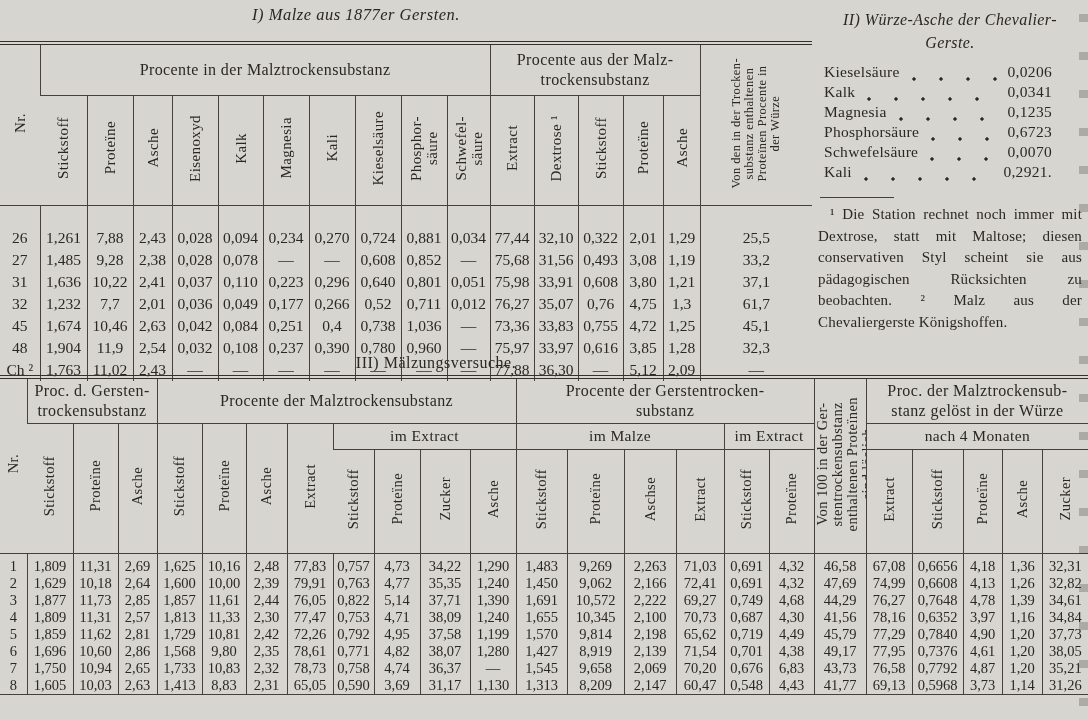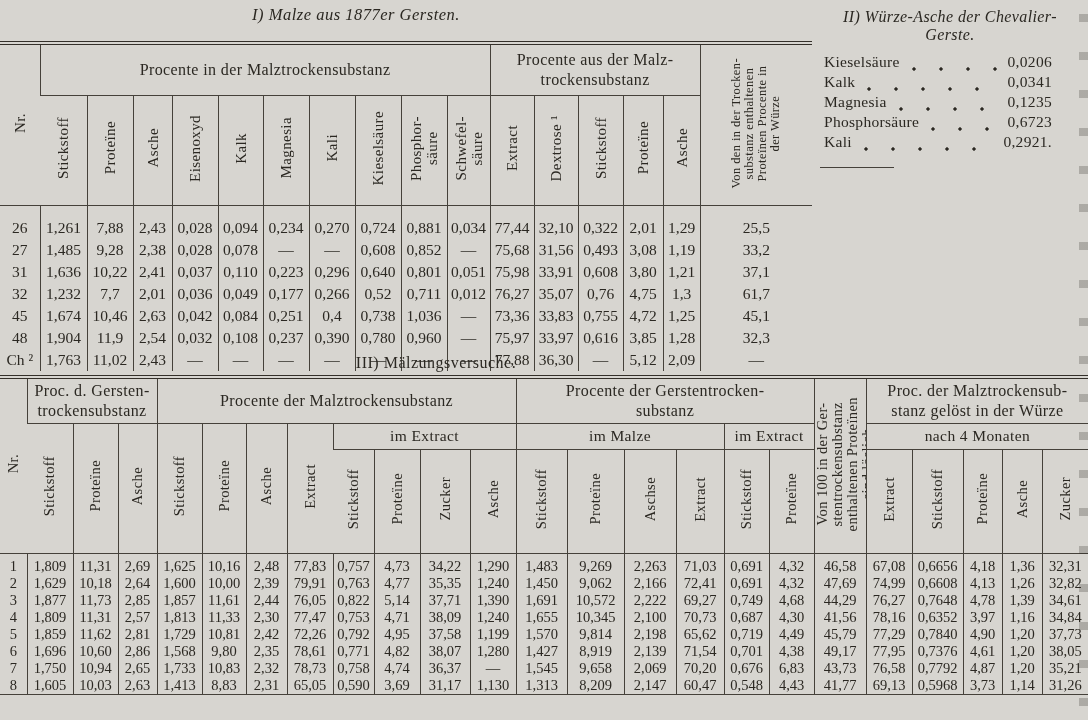--- a/index.html
+++ b/index.html
@@ -35,25 +35,25 @@
   #t1wrap{position:absolute;left:0;top:5px;width:812px;}
   .tbl-title{
     font-style:italic;font-size:16.5px;letter-spacing:.5px;
     text-align:center;margin-bottom:16px;
   }
   #t1-title{padding-right:100px;}
   #t1{width:812px;border-top:4px double #34302a;}
   #t1 thead tr.r1{height:52px;}
   #t1 thead tr.r2{height:110px;}
   #t1 tbody td{height:22px;font-size:15.5px;}
-  #t1 tbody tr:first-child td{padding-top:11px;}
+  #t1 tbody tr:first-child td{padding-top:21px;}
   
   #sec2{position:absolute;left:818px;top:8px;width:264px;}
   #sec2-title{
-    font-style:italic;font-size:16px;line-height:18px;letter-spacing:.4px;
+    font-style:italic;font-size:16px;line-height:23px;letter-spacing:.4px;
     text-align:center;white-space:pre-line;margin-bottom:9px;
   }
   .a-row{display:flex;align-items:baseline;height:20px;font-size:15.5px;
          padding-left:6px;padding-right:30px;letter-spacing:.3px;}
   .a-leader{
     flex:1;height:14px;margin:0 8px 0 12px;align-self:flex-end;
     background-image:radial-gradient(circle at 2px 10px,var(--ink) 1.4px,rgba(0,0,0,0) 1.9px);
     background-size:27px 14px;background-repeat:repeat-x;
   }
   .fn-rule{width:74px;border-top:1px solid var(--line);margin:14px 0 6px 2px;}
@@ -289,26 +289,32 @@
         <span>Magnesia</span>
         <span class="a-leader"></span>
         <span>0,1235</span>
       </div>
       <div class="a-row">
         <span>Phosphorsäure</span>
         <span class="a-leader"></span>
         <span>0,6723</span>
       </div>
       <div class="a-row">
+        <span>Schwefelsäure</span>
+        <span class="a-leader"></span>
+        <span>0,0070</span>
+      </div>
+      <div class="a-row">
         <span>Kali</span>
         <span class="a-leader"></span>
         <span>0,2921.</span>
       </div>
     </div>
   <div class="fn-rule"></div>
+  <div id="sec2-fn">¹ Die Station rechnet noch immer mit Dextrose, statt mit Maltose; diesen conservativen Styl scheint sie aus pädagogischen Rücksichten zu beobachten. ² Malz aus der Chevaliergerste Königshoffen.</div>
 </div>
 
 <div id="t3wrap">
   <div id="t3-title" class="tbl-title">III)  Mälzungsversuche.</div>
   <table id="t3">
     <colgroup>
       <col style="width:27px">
       <col style="width:46px">
         <col style="width:45px">
         <col style="width:39px">

